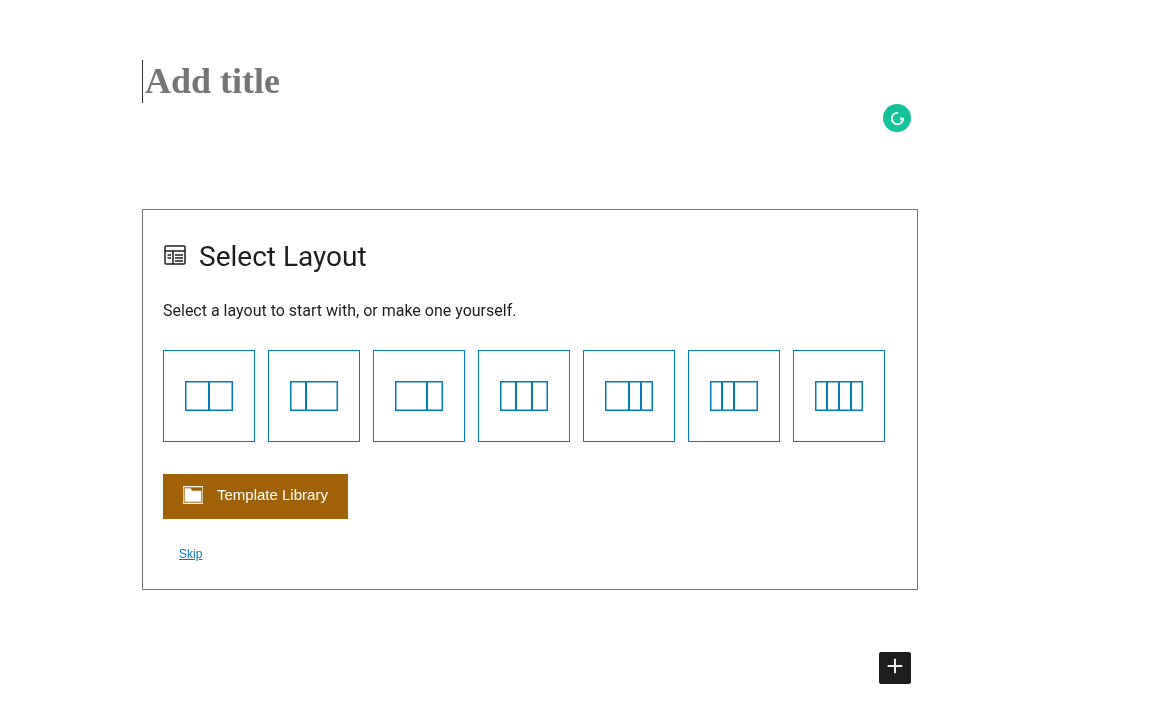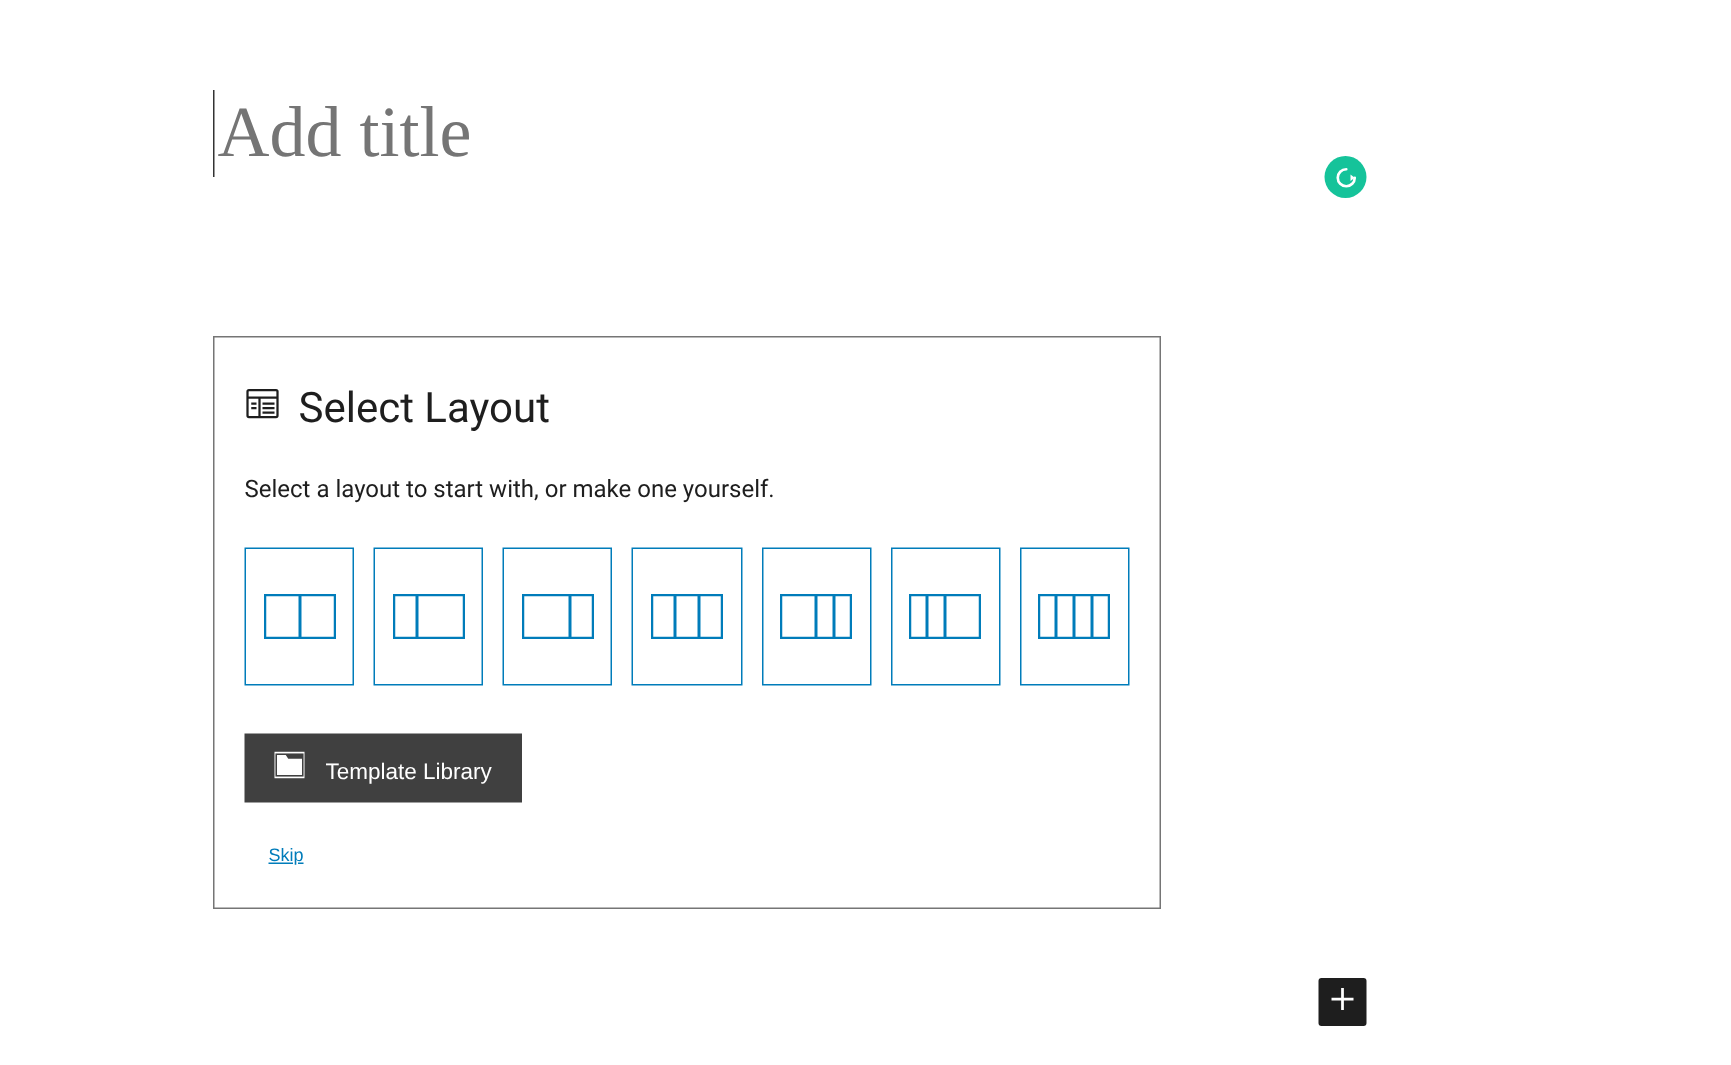--- a/index.html
+++ b/index.html
@@ -13,22 +13,22 @@
       width: 1154px;
       height: 710px;
       position: relative;
     }
     .editor-area {
       padding: 60px 142px 0 142px;
       position: relative;
     }
     .title-input {
       font-family: Georgia, serif;
-      font-size: 48px;
-      font-weight: 400;
+      font-size: 36px;
+      font-weight: 700;
       color: #0f172a;
       border: none;
       outline: none;
       width: 760px;
       padding: 0;
       line-height: 1.2;
       border-left: 1px solid #333;
       padding-left: 2px;
     }
     .title-input::placeholder {
@@ -46,21 +46,21 @@
       align-items: center;
       justify-content: center;
     }
     .grammarly-badge svg {
       width: 17px;
       height: 17px;
     }
     .layout-panel {
       border: 1px solid #757575;
       margin-top: 106px;
-      width: 632px;
+      width: 776px;
       padding: 30px 20px 20px 20px;
     }
     .panel-header {
       display: flex;
       align-items: center;
       gap: 12px;
       margin-bottom: 28px;
     }
     .panel-header svg {
       width: 24px;
@@ -89,27 +89,27 @@
       display: flex;
       align-items: center;
       justify-content: center;
       cursor: pointer;
       background: #fff;
     }
     .layout-option svg {
       display: block;
     }
     .template-btn {
-      background: #404040;
+      background: #a16207;
       color: #fff;
       border: none;
       padding: 12px 20px;
       font-size: 15px;
       display: flex;
-      align-items: flex-end;
+      align-items: flex-start;
       gap: 14px;
       cursor: pointer;
       margin-bottom: 20px;
     }
     .template-btn svg {
       width: 20px;
       height: 18px;
     }
     .skip-link {
       color: #007cba;

